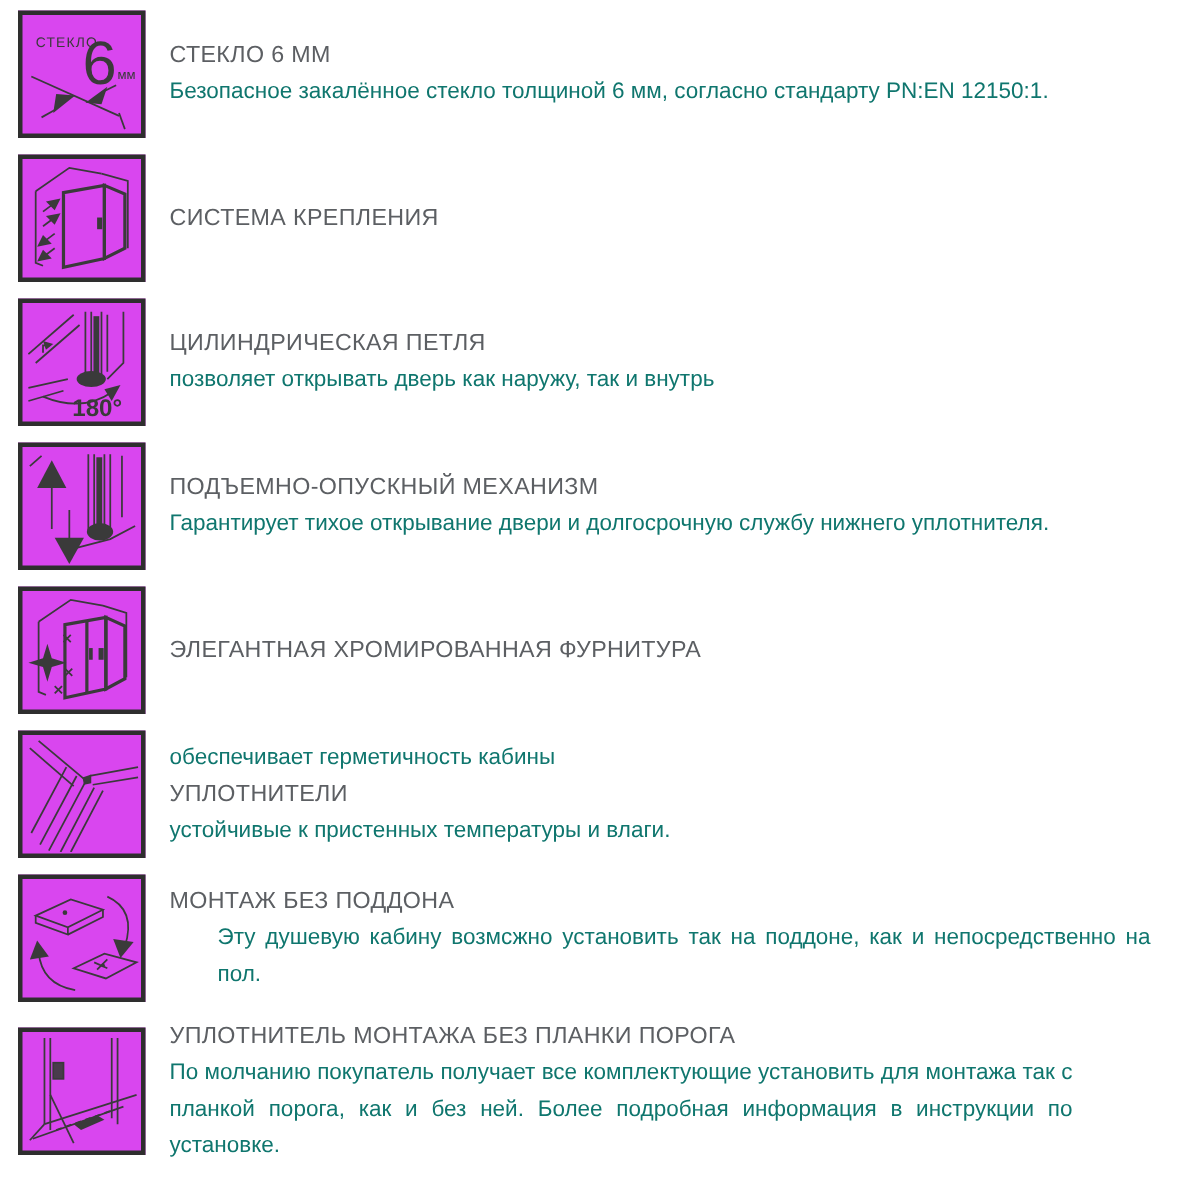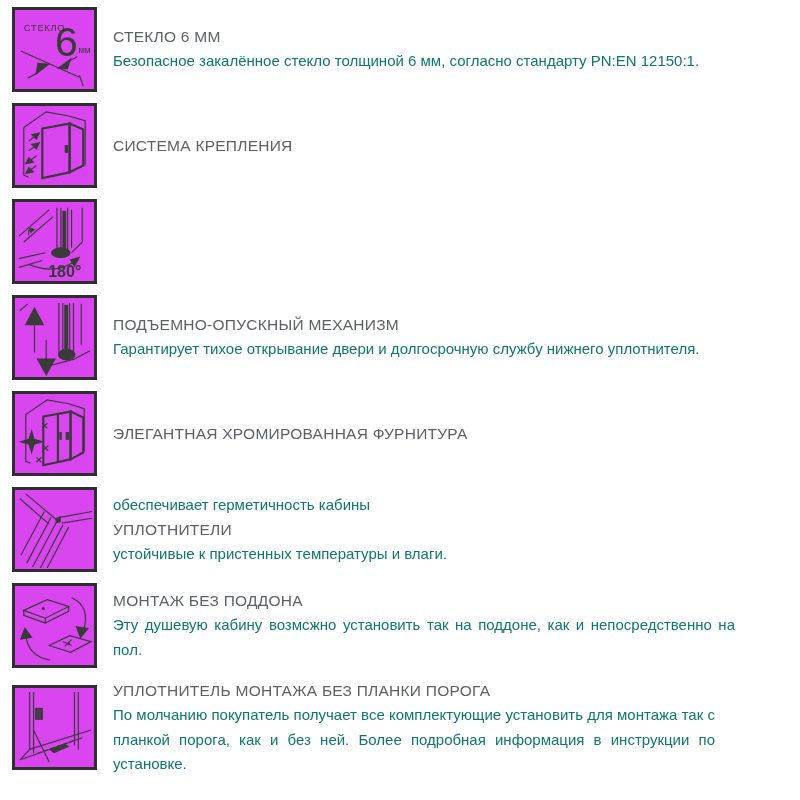--- a/index.html
+++ b/index.html
@@ -17,21 +17,21 @@
   }
   .icon-box svg { width:77px; height:77px; display:block; }
   .text { margin-left:16px; flex:1; padding-right:24px; }
   .title {
     font-size:15.5px; line-height:24px; color:#5c5f63; letter-spacing:0.25px;
   }
   .desc {
     font-size:15px; line-height:24.5px; color:#0f766e;
   }
   .desc.justify { text-align:justify; }
-  .w622 { max-width:622px; }
+  .w622 { max-width:622px;margin-left:32px; }
   .w602 { max-width:602px; }
   .ic { stroke:#3a3a3a; fill:none; stroke-width:1.2; }
   .ic-bold { stroke:#3a3a3a; fill:none; stroke-width:2.2; }
   .ic-fill { fill:#3a3a3a; stroke:none; }
   .ic-txt { fill:#3a3a3a; font-family:"Liberation Sans","DejaVu Sans",sans-serif; }
 </style>
 </head>
 <body>
 
 <div class="row">
@@ -88,20 +88,24 @@
       <path class="ic" d="M68,5 V40 L57,51"></path>
       <path class="ic" d="M3,57 L30,51 M3,66 L27,59"></path>
       <ellipse class="ic-fill" cx="46" cy="51" rx="10" ry="5.5"></ellipse>
       <path class="ic" d="M13,33 v-5 h4" stroke-width="2.4"></path>
       <polygon class="ic-fill" points="20,27 13,25 15,31"></polygon>
       <path class="ic" d="M13,63 Q40,74 60,60" stroke-width="2.6"></path>
       <polygon class="ic-fill" points="66,55 55,58 60,66"></polygon>
       <text class="ic-txt" x="33" y="76" font-size="16.5" font-weight="bold">180°</text>
     </svg>
   </div>
+  <div class="text">
+    <div class="title">ЦИЛИНДРИЧЕСКАЯ ПЕТЛЯ</div>
+    <div class="desc">позволяет открывать дверь как наружу, так и внутрь</div>
+  </div>
 </div>
 
 <div class="row">
   <div class="icon-box">
     <svg viewBox="0 0 79 79">
       <path class="ic" d="M44,4 V56 M48,4 V58 M55,4 V58 M59,4 V54"></path>
       <rect class="ic-fill" x="49.5" y="6" width="4" height="48"></rect>
       <ellipse class="ic-fill" cx="52" cy="57" rx="9" ry="6"></ellipse>
       <path class="ic" d="M67,5 V47"></path>
       <path class="ic" d="M28,70 L59,62 L76,53"></path>

